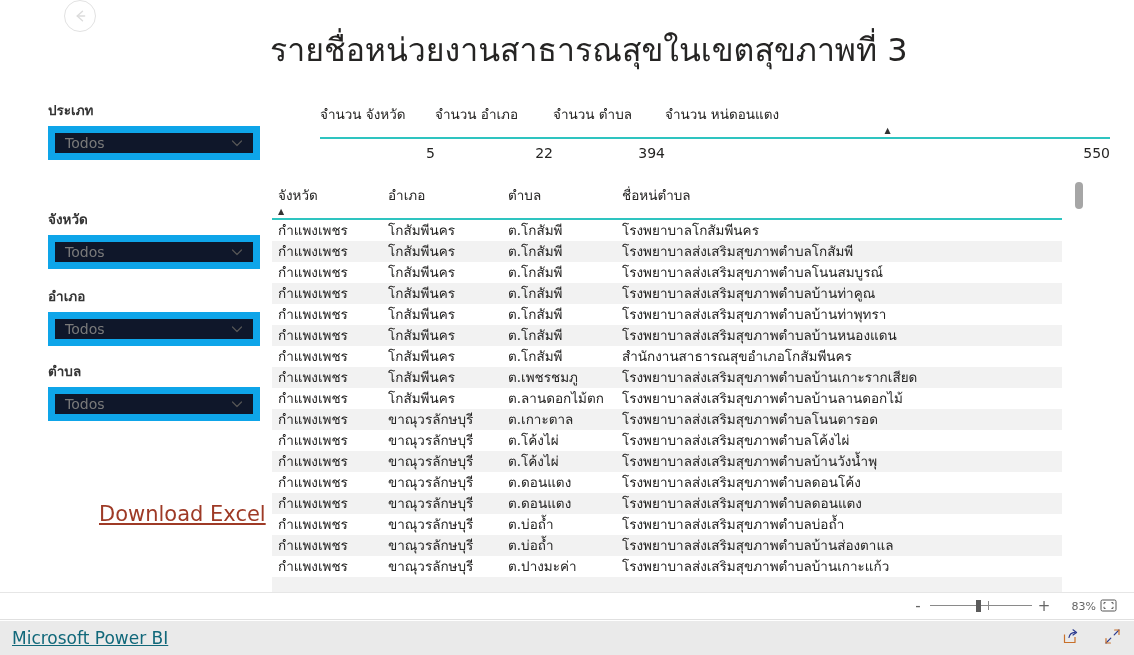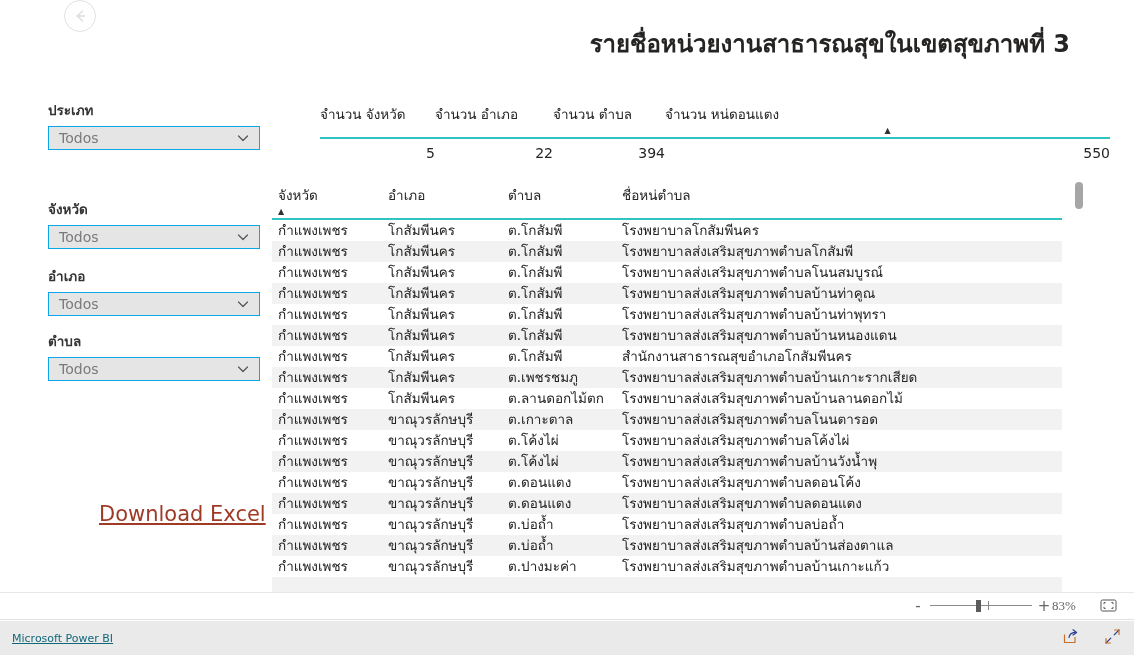--- a/index.html
+++ b/index.html
@@ -41,24 +41,24 @@
     justify-content: center;
     cursor: pointer;
   }
   .back-btn svg { display: block; }
 
   
   .report-title {
     position: absolute;
     left: 270px; top: 24px;
     width: 800px;
-    text-align: right;
+    text-align: left;
     font-family: "DejaVu Sans", "Liberation Sans", sans-serif;
-    font-size: 24px;
-    font-weight: bold;
+    font-size: 32px;
+    font-weight: normal;
     color: #252423;
     letter-spacing: 0px;
     white-space: nowrap;
   }
 
   
   .filters {
     position: absolute;
     left: 48px; top: 100px;
     width: 212px;
@@ -66,23 +66,23 @@
   .filter-group { margin-bottom: 4px; }
   .filter-label {
     font-size: 13.5px;
     font-weight: bold;
     color: #333333;
     margin-bottom: 6px;
     line-height: 20px;
   }
   .filter-select {
     position: relative;
-    height: 24px;
-    border: 1px solid #0ea5e9;
-    background: #e5e5e5;
+    height: 34px;
+    border: 7px solid #0ea5e9;
+    background: #0f172a;
     display: flex;
     align-items: center;
     padding: 0 28px 0 10px;
     font-size: 14px;
     color: #7a7a7a;
     cursor: pointer;
   }
   .filter-select .chev {
     position: absolute;
     right: 8px; top: 50%;
@@ -257,26 +257,25 @@
     width: 5px; height: 12px;
     background: #5b5b5b;
   }
   .zoom-slider .tick {
     position: absolute;
     left: 58px; top: 2px;
     width: 1px; height: 9px;
     background: #8a8a8a;
   }
   .zoom-pct {
-    font-size: 13px;
+    font-size: 11px;
     color: #666;
     width: 44px;
-    text-align: left;
+    text-align: right;
     user-select: none;
-    font-family: Liberation Serif, serif;
   }
   .fit-btn {
     width: 24px; height: 18px;
     display: flex;
     align-items: center;
     justify-content: center;
     cursor: pointer;
   }
 
   
@@ -284,21 +283,21 @@
     position: absolute;
     left: 0; top: 621px;
     width: 1134px; height: 34px;
     background: #eaeaea;
     display: flex;
     align-items: center;
   }
   .footer-brand {
     position: absolute;
     left: 12px;
-    font-size: 11px;
+    font-size: 17px;
     color: #11687a;
     text-decoration: underline;
     cursor: pointer;
     font-weight: 500;
   }
   .footer-icons {
     position: absolute;
     right: 12px;
     display: flex;
     align-items: center;

